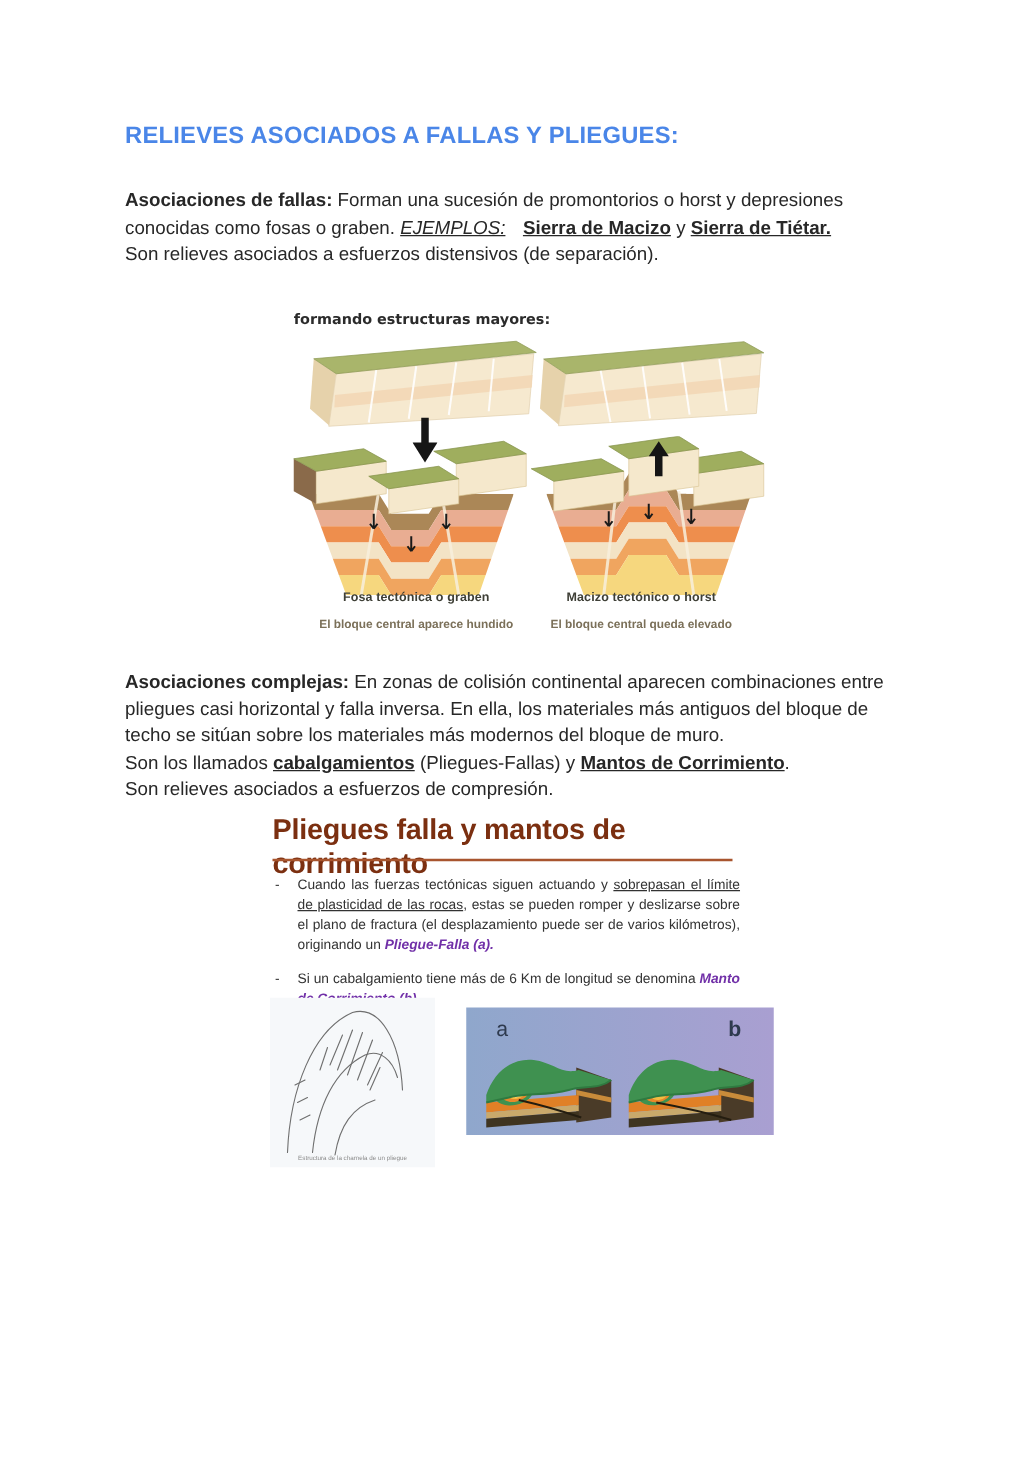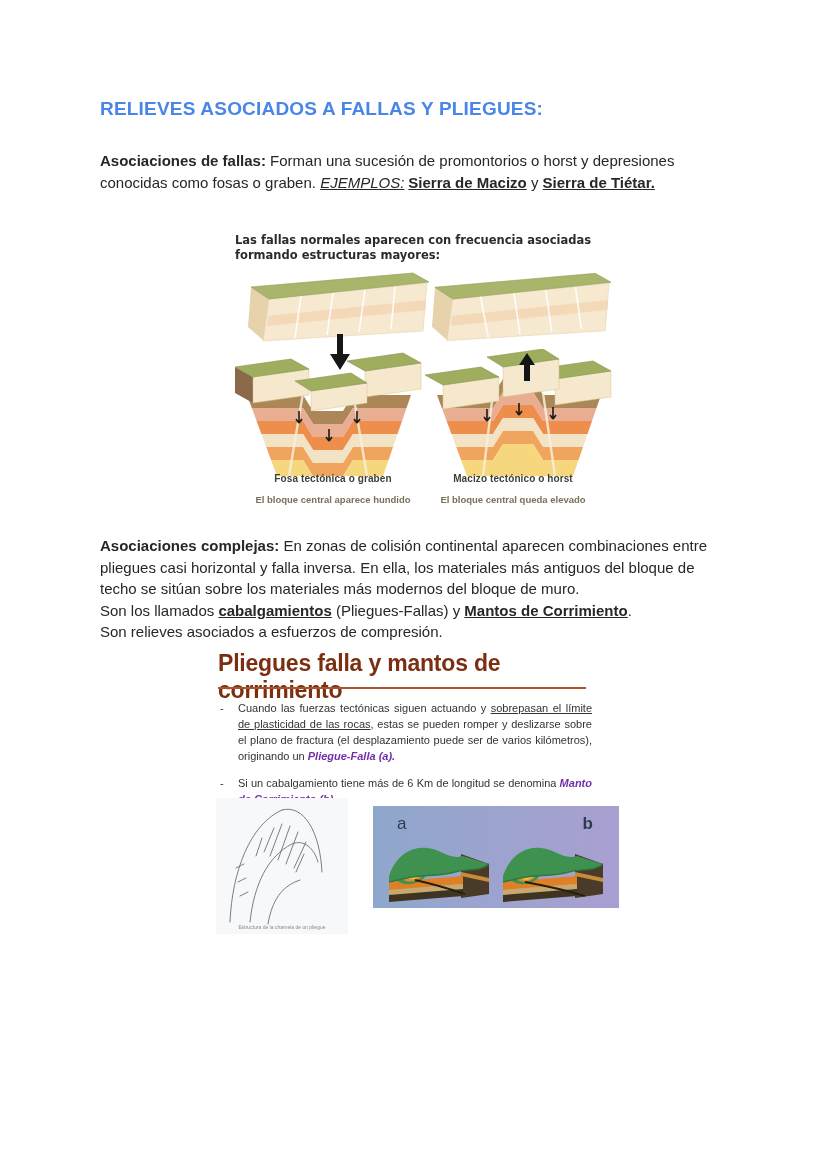--- a/index.html
+++ b/index.html
@@ -14,21 +14,21 @@
   }
   
   .body-par{
     position:absolute;left:100px;width:628px;margin:0;
     font-size:15px;line-height:21.5px;color:#272727;
   }
   .par-1{top:150px;}
   .par-2{top:535px;}
   .b{font-weight:bold;}
   .bu{font-weight:bold;text-decoration:underline;}
-  .iu{font-style:italic;text-decoration:underline;margin-right:4px;}
+  .iu{font-style:italic;text-decoration:underline;margin-right:14px;}
   
   .fig1{position:absolute;left:233px;top:233px;width:382px;height:288px;}
   .fig1-caption{
     position:absolute;left:2px;top:0;margin:0;
     font-family:cursive,"DejaVu Sans",sans-serif;
     font-size:11.5px;line-height:15px;color:#2b2b2b;font-weight:600;
   }
   .slab-left{position:absolute;left:12px;top:36px;}
   .slab-right{position:absolute;left:196px;top:36px;}
   .arrow-down{position:absolute;left:97px;top:101px;}
@@ -77,24 +77,24 @@
     font-size:5px;color:#8a8a8a;filter:blur(.6px);
   }
 </style>
 </head>
 <body>
 
 <div class="page">
 
   <h1 class="doc-heading">RELIEVES ASOCIADOS A FALLAS Y PLIEGUES:</h1>
 
-  <p class="body-par par-1"><span class="b">Asociaciones de fallas:</span><span> Forman una sucesión de promontorios o horst y depresiones conocidas como fosas o graben. </span><span class="iu">EJEMPLOS:</span><span class="bu">Sierra de Macizo</span><span> y </span><span class="bu">Sierra de Tiétar.</span><br></p>
+  <p class="body-par par-1"><span class="b">Asociaciones de fallas:</span><span> Forman una sucesión de promontorios o horst y depresiones conocidas como fosas o graben. </span><span class="iu">EJEMPLOS:</span><span class="bu">Sierra de Macizo</span><span> y </span><span class="bu">Sierra de Tiétar.</span><br><span>Son relieves asociados a esfuerzos distensivos (de separación).</span></p>
 
   <figure class="fig1" style="margin:0;">
-    <p class="fig1-caption"><span>Las fallas normales aparecen con frecuencia asociadas</span><br><span>formando estructuras mayores:</span></p>
+    <p class="fig1-caption"><br><span>formando estructuras mayores:</span></p>
 
     <svg class="slab-left" width="188" height="78" viewBox="0 0 188 78">
       <polygon points="6,18 24,30 19,72 3,58" fill="#e6d2ab"></polygon>
       <polygon points="24,30 182,14 178,62 18,72" fill="#f6e9cf" stroke="#e3d2b2" stroke-width="0.6"></polygon>
       <polygon points="23,47 181,31 180.5,41 22.5,57" fill="#f2d6b4" opacity="0.85"></polygon>
       <g stroke="#ffffff" stroke-width="1.6" opacity="0.9">
         <line x1="56" y1="27" x2="50" y2="69"></line>
           <line x1="88" y1="24" x2="82" y2="66"></line>
         <line x1="120" y1="21" x2="114" y2="63"></line>
           <line x1="150" y1="18" x2="146" y2="60"></line>

